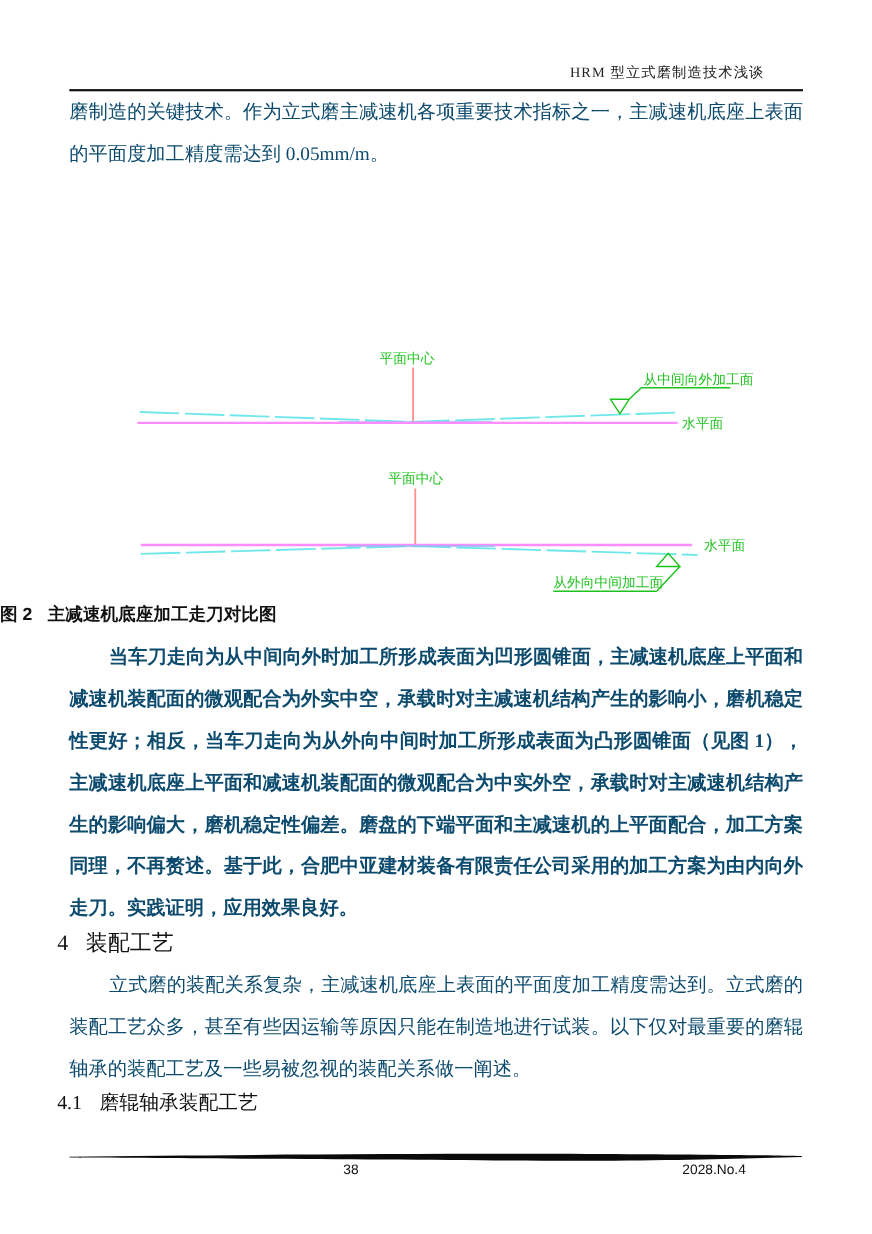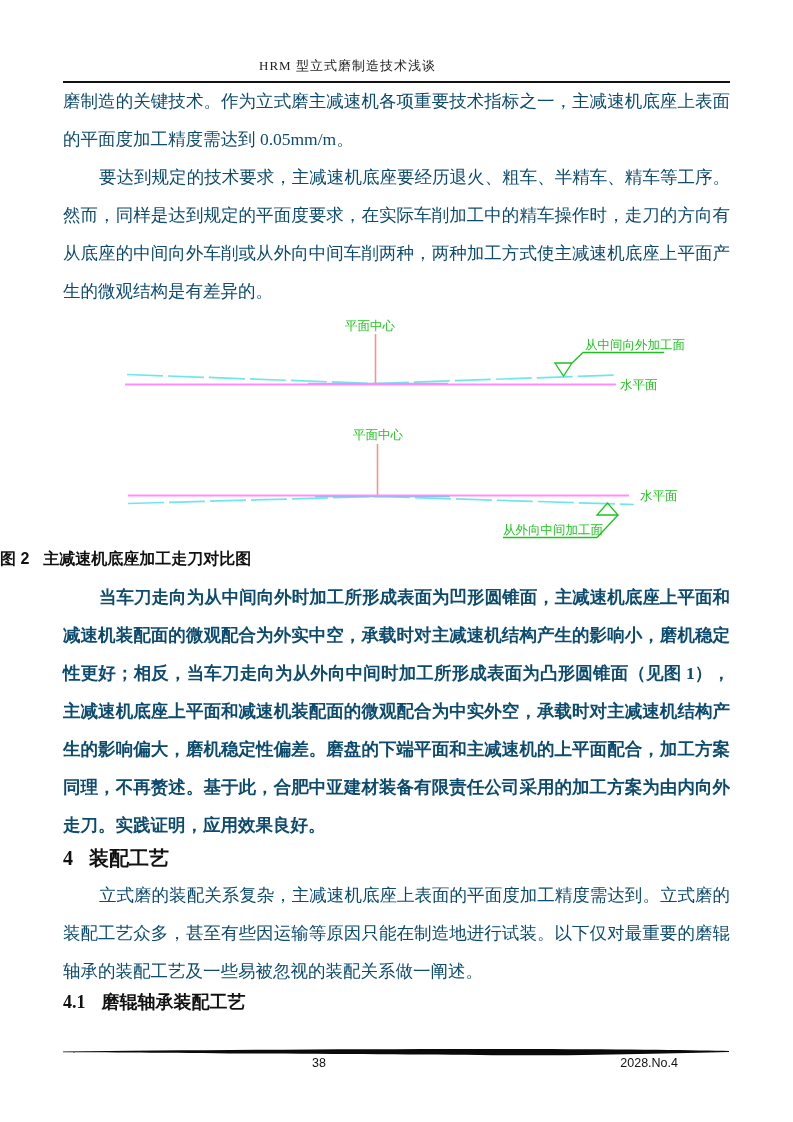--- a/index.html
+++ b/index.html
@@ -8,21 +8,21 @@
     width:793px;height:1122px;
     background:#ffffff;
     margin:0 auto;
     overflow:hidden;
     font-family:"Liberation Serif","DejaVu Serif",serif;
     color:#1a1a1a;
   }
   .abs{position:absolute;}
   .header-title{
     top:57px;left:0;width:695px;
-    text-align:center;
+    text-align:right;
     font-size:13px;
     letter-spacing:1px;
     color:#222;
   }
   .header-rule{
     top:81px;left:63px;width:667px;height:0;
     border-top:2px solid #111;
   }
   .body-para{
     left:63px;width:667px;
@@ -40,23 +40,23 @@
   .figure-svg{top:300px;left:0;}
   .fig-caption{
     top:549px;left:0;width:793px;
     font-family:"Liberation Sans","DejaVu Sans",sans-serif;
     font-weight:bold;
     font-size:16px;
     color:#111;
   }
   .fig-caption .cap-gap{display:inline-block;width:14px;}
   .sec-heading{
-    left:63px;width:667px;
+    left:52px;width:667px;
     font-family:"Liberation Sans","DejaVu Sans",sans-serif;
-    font-weight:bold;
+    font-weight:normal;
     color:#111;
   }
   .h4{top:843px;font-size:20px;line-height:30px;}
   .h41{top:988px;font-size:18px;line-height:28px;}
   .sec-num{display:inline-block;margin-right:16px;font-family:"Liberation Serif","DejaVu Serif",serif;}
   .footer-bar-svg{top:1048px;left:63px;}
   .footer-page-num{
     top:1056px;left:0;width:638px;
     text-align:center;
     font-family:"Liberation Sans","DejaVu Sans",sans-serif;
@@ -74,21 +74,20 @@
 </style>
 </head>
 <body>
 
 <div class="page">
 
   <div class="abs header-title">HRM 型立式磨制造技术浅谈</div>
   <div class="abs header-rule"></div>
 
   <div class="abs body-para p1">磨制造的关键技术。作为立式磨主减速机各项重要技术指标之一，主减速机底座上表面的平面度加工精度需达到 0.05mm/m。</div>
-  <div class="abs body-para p2 indent">要达到规定的技术要求，主减速机底座要经历退火、粗车、半精车、精车等工序。然而，同样是达到规定的平面度要求，在实际车削加工中的精车操作时，走刀的方向有从底座的中间向外车削或从外向中间车削两种，两种加工方式使主减速机底座上平面产生的微观结构是有差异的。</div>
 
   <svg class="abs figure-svg" width="793" height="250" viewBox="0 300 793 250" xmlns="http://www.w3.org/2000/svg">
 
     <g>
       <text class="fig-label" x="370" y="330" fill="#1ec21e" text-anchor="middle">平面中心</text>
       <line x1="375.5" y1="334" x2="375.5" y2="384" stroke="#ff8f8f" stroke-width="1.6"></line>
       <polyline points="127,374.5 375,383.5 616,375" fill="none" stroke="#6fe7ea" stroke-width="1.7" stroke-dasharray="36 5"></polyline>
       <line x1="308" y1="383.6" x2="448" y2="383.6" stroke="#9fb6f4" stroke-width="1.5"></line>
       <line x1="125" y1="384.5" x2="616" y2="384.5" stroke="#ff8dff" stroke-width="2"></line>
       <path d="M555,363 L572,363 L563.5,376 Z" fill="none" stroke="#1ec21e" stroke-width="1.3"></path>

